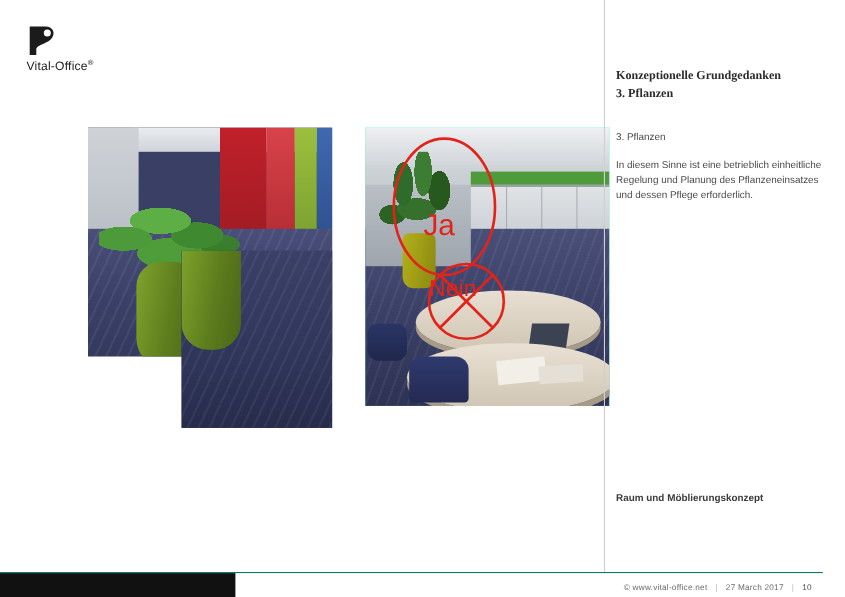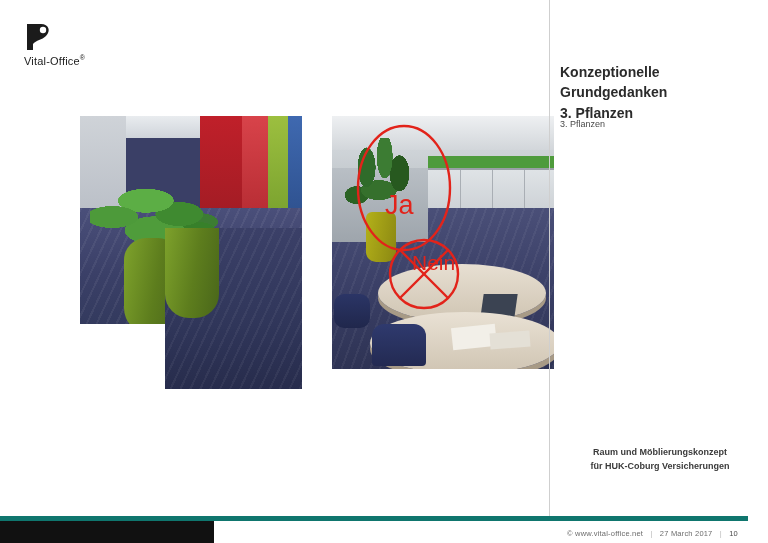--- a/index.html
+++ b/index.html
@@ -247,21 +247,21 @@
     left: 53px;
     top: 76px;
     font-size: 27px;
     color: #e2231a;
     font-family: "Liberation Sans", sans-serif;
     font-weight: 400;
     line-height: 1;
   }
   .anno-nein {
     position: absolute;
-    left: 80px;
+    left: 58px;
     top: 136px;
     font-size: 21px;
     color: #e2231a;
     line-height: 1.02;
     width: 32px;
   }
 
   
   .vrule {
     position: absolute;
@@ -269,24 +269,25 @@
     top: 0;
     width: 1px;
     height: 543px;
     background: #cfcfcf;
   }
   .head {
     position: absolute;
     left: 560px;
     top: 62px;
     width: 200px;
-    font-size: 14px;
+    font-size: 11px;
     color: #2b2b2b;
     font-weight: bold;
     line-height: 1.45;
+    font-family: Liberation Serif, serif;
   }
   .body {
     position: absolute;
     left: 560px;
     top: 118px;
     width: 196px;
     color: #4a4a4a;
     font-size: 9px;
     line-height: 1.52;
   }
@@ -299,32 +300,31 @@
   }
   .footer-note {
     position: absolute;
     left: 560px;
     top: 446px;
     width: 200px;
     font-size: 9px;
     color: #3b3b3b;
     line-height: 1.5;
     font-weight: bold;
-    text-align: center;
   }
 
   
   .bottom-bar {
     position: absolute;
     left: 0;
     bottom: 0;
     width: 748px;
     height: 22px;
     background: #ffffff;
-    border-top: 5px solid #0f766e;
+    border-top: 1px solid #0f766e;
   }
   .bar-black {
     position: absolute;
     left: 0;
     bottom: 0;
     width: 214px;
     height: 22px;
     background: #111111;
   }
   .bar-meta {
@@ -406,25 +406,25 @@
 
 <div class="vrule"></div>
 
 <div class="head">
   <div>Konzeptionelle Grundgedanken</div>
   <div>3. Pflanzen</div>
 </div>
 
 <div class="body">
   <p class="sec-title">3. Pflanzen</p>
+  <p>In diesem Sinne ist eine betrieblich einheitliche Regelung und Planung des Pflanzeneinsatzes und dessen Pflege erforderlich.</p>
 </div>
 
 <div class="footer-note">
   <div>Raum und Möblierungskonzept</div>
-  <div>für HUK-Coburg Versicherungen</div>
 </div>
 
 <div class="bottom-bar">
   <div class="bar-black"></div>
   <div class="bar-meta">
     <span>©  www.vital-office.net</span>
     <span class="sep">|</span>
     <span>27 March 2017</span>
     <span class="sep">|</span>
     <span class="pg">10</span>

